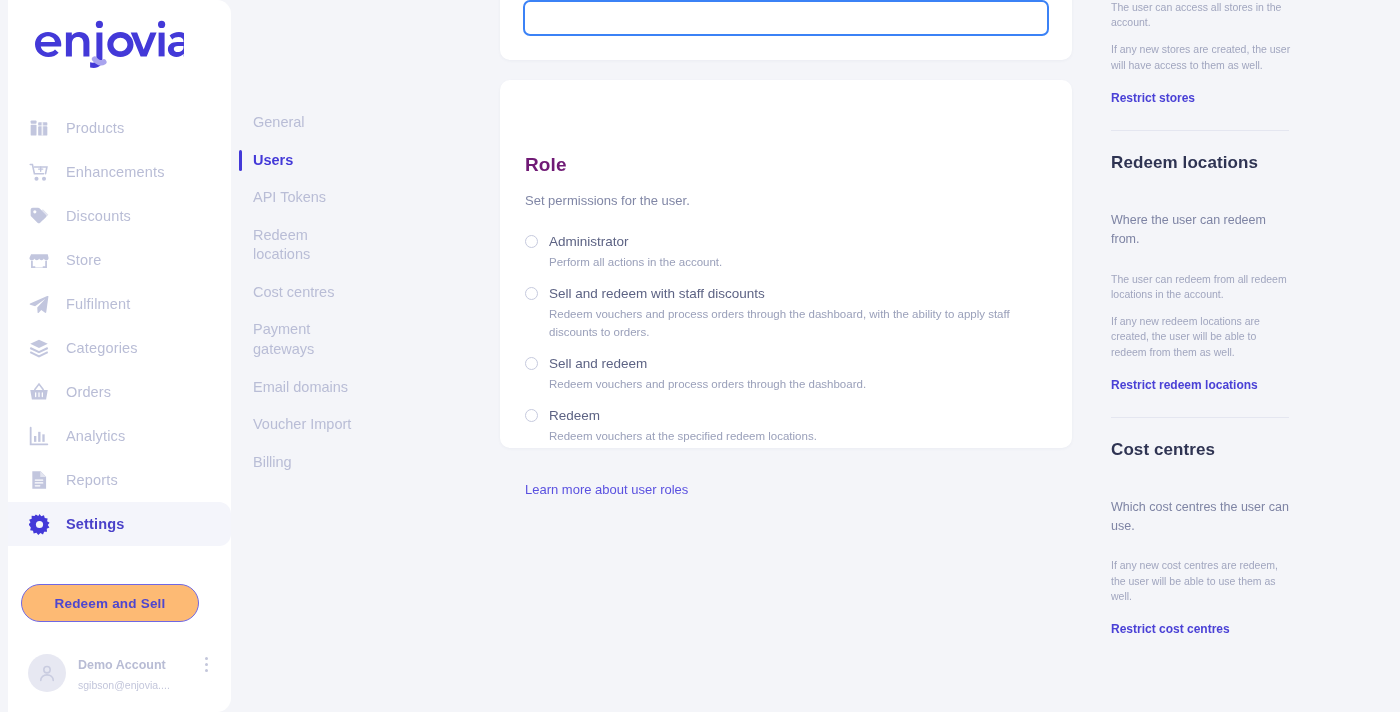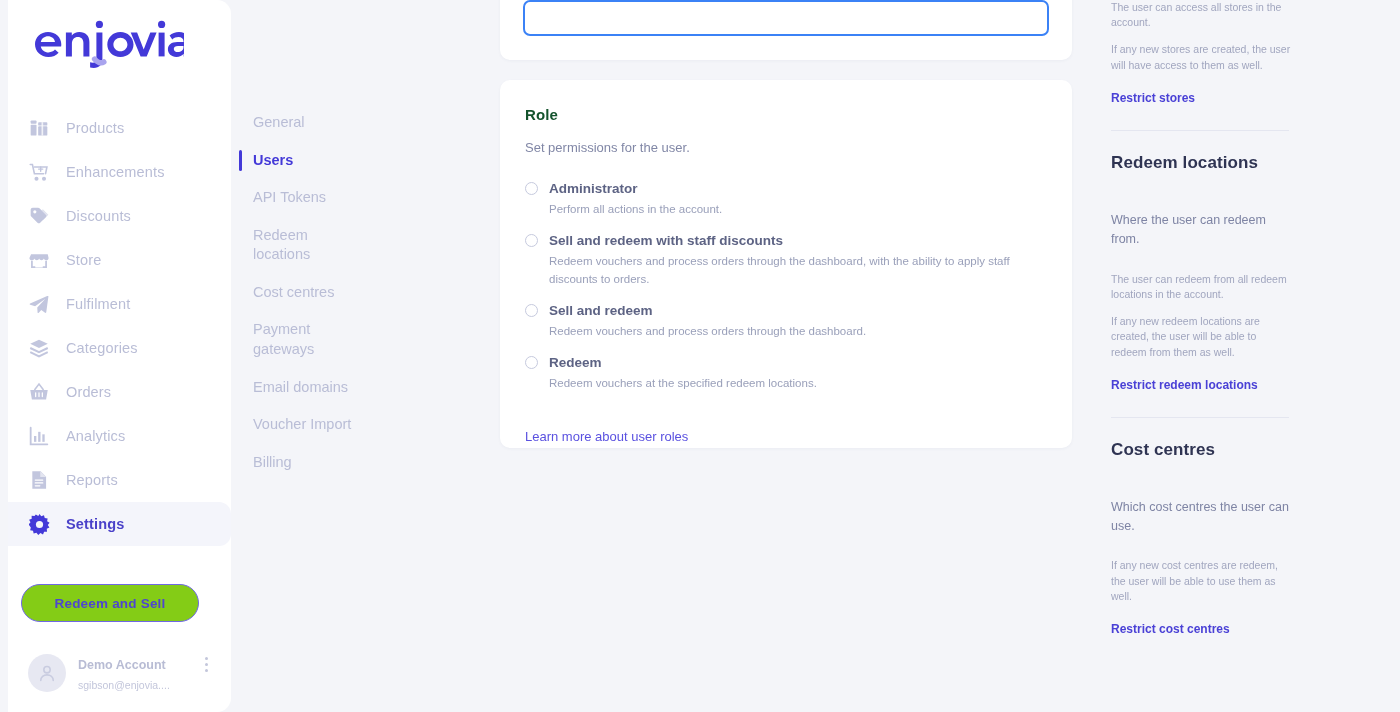--- a/index.html
+++ b/index.html
@@ -88,21 +88,21 @@
 
   
   .redeem-btn {
     position: absolute;
     left: 13px;
     top: 584px;
     width: 178px;
     height: 38px;
     border: 1.4px solid #6f68e4;
     border-radius: 20px;
-    background: #84cc16;
+    background: #fdba74;
     color: #4e46cf;
     font-family: "Liberation Sans", sans-serif;
     font-size: 13.5px;
     font-weight: 700;
     letter-spacing: 0.2px;
     cursor: pointer;
   }
 
   
   .account {
@@ -225,40 +225,40 @@
   .card-role {
     position: absolute;
     left: 0;
     top: 80px;
     width: 572px;
     height: 368px;
     padding: 26px 25px;
   }
 
   .role-title {
-    font-size: 15px;
-    font-weight: 700;
-    color: #14532d;
+    font-size: 19px;
+    font-weight: 700;
+    color: #701a75;
     letter-spacing: 0.1px;
+    margin-top: 48px;
   }
   .role-sub {
     margin-top: 17px;
     font-size: 13px;
     color: #8187a6;
   }
 
   .options { margin-top: 26px; }
 
   .option { margin-bottom: 15px; }
   .option-head {
     display: flex;
     align-items: center;
     gap: 11px;
     cursor: pointer;
-    font-weight: bold;
   }
   .radio {
     width: 13px; height: 13px;
     flex: 0 0 13px;
     border-radius: 50%;
     border: 1.3px solid #c6cade;
     background: #fff;
   }
   .option-label {
     font-size: 13.5px;

